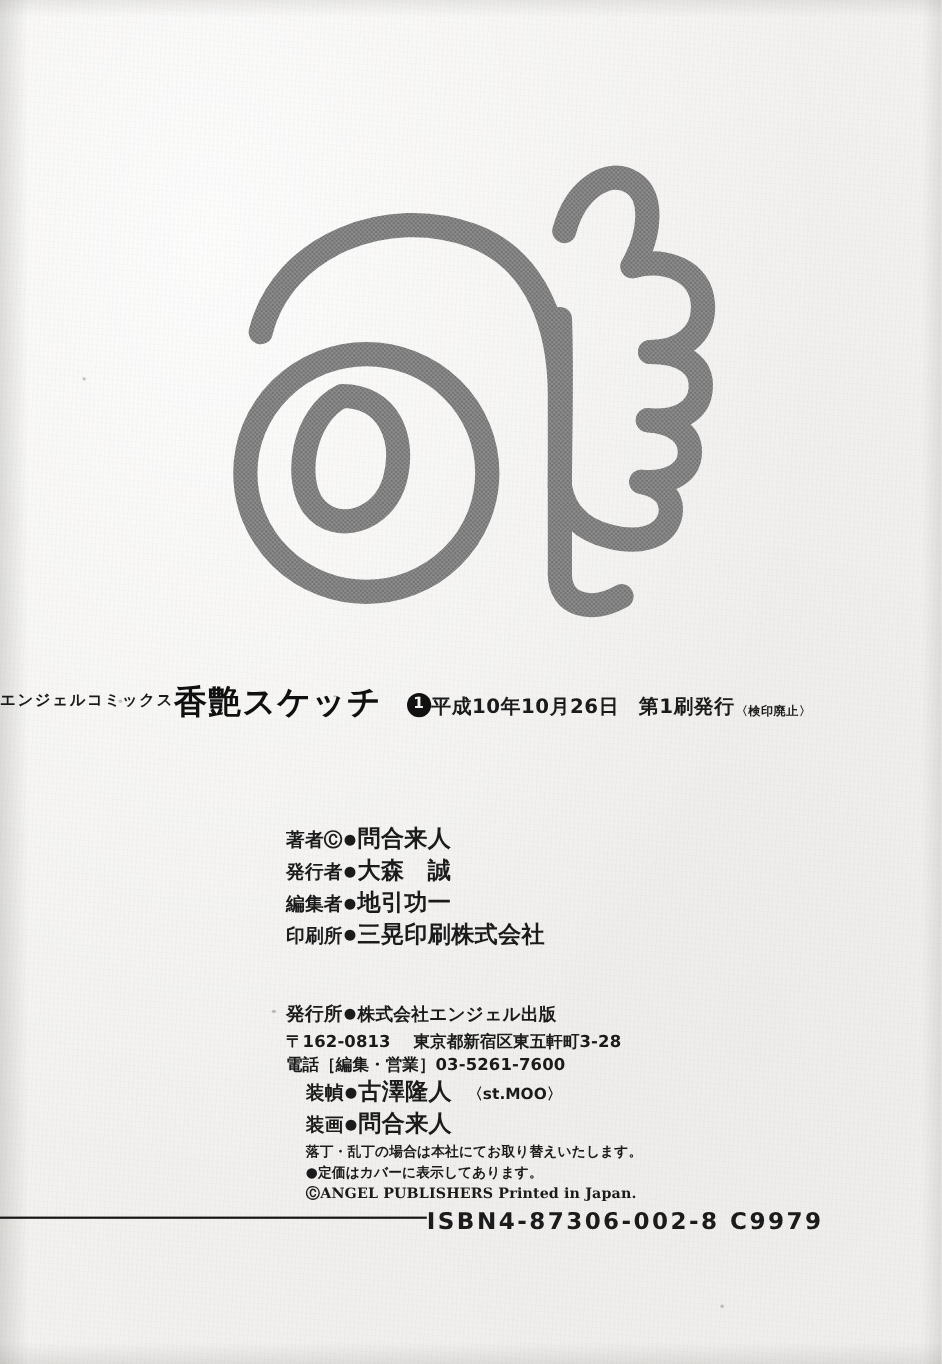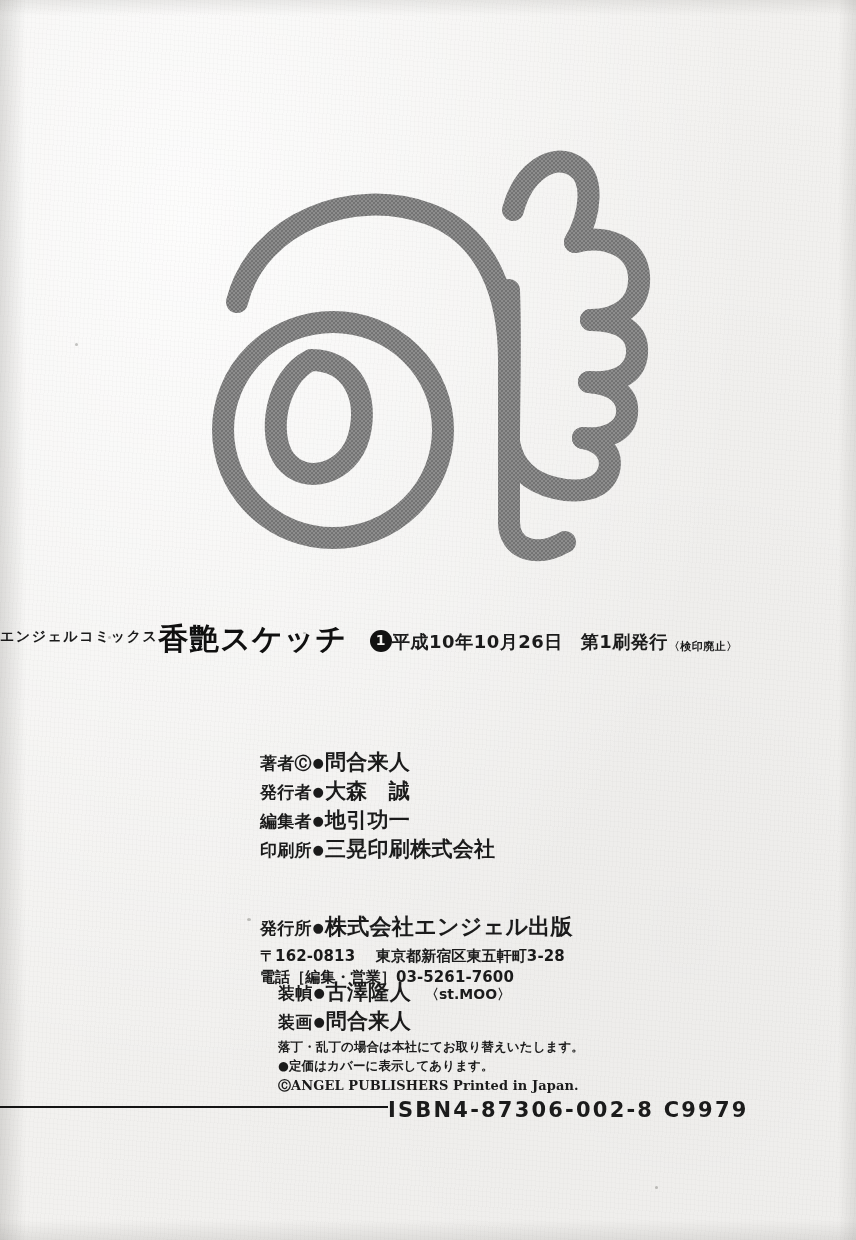--- a/index.html
+++ b/index.html
@@ -158,21 +158,21 @@
     padding: 0 1px;
     position: relative;
     top: -2px;
   }
   .credit-value {
     font-size: 21px;
     font-weight: bold;
     letter-spacing: 0.3px;
   }
   .credit-value.big {
-    font-size: 22px;
+    font-size: 16px;
     margin-top: 48px;
   }
   .credit-sub {
     font-size: 14px;
     font-weight: bold;
     margin-left: 14px;
   }
   .addr-line {
     font-size: 15px;
     font-weight: bold;

